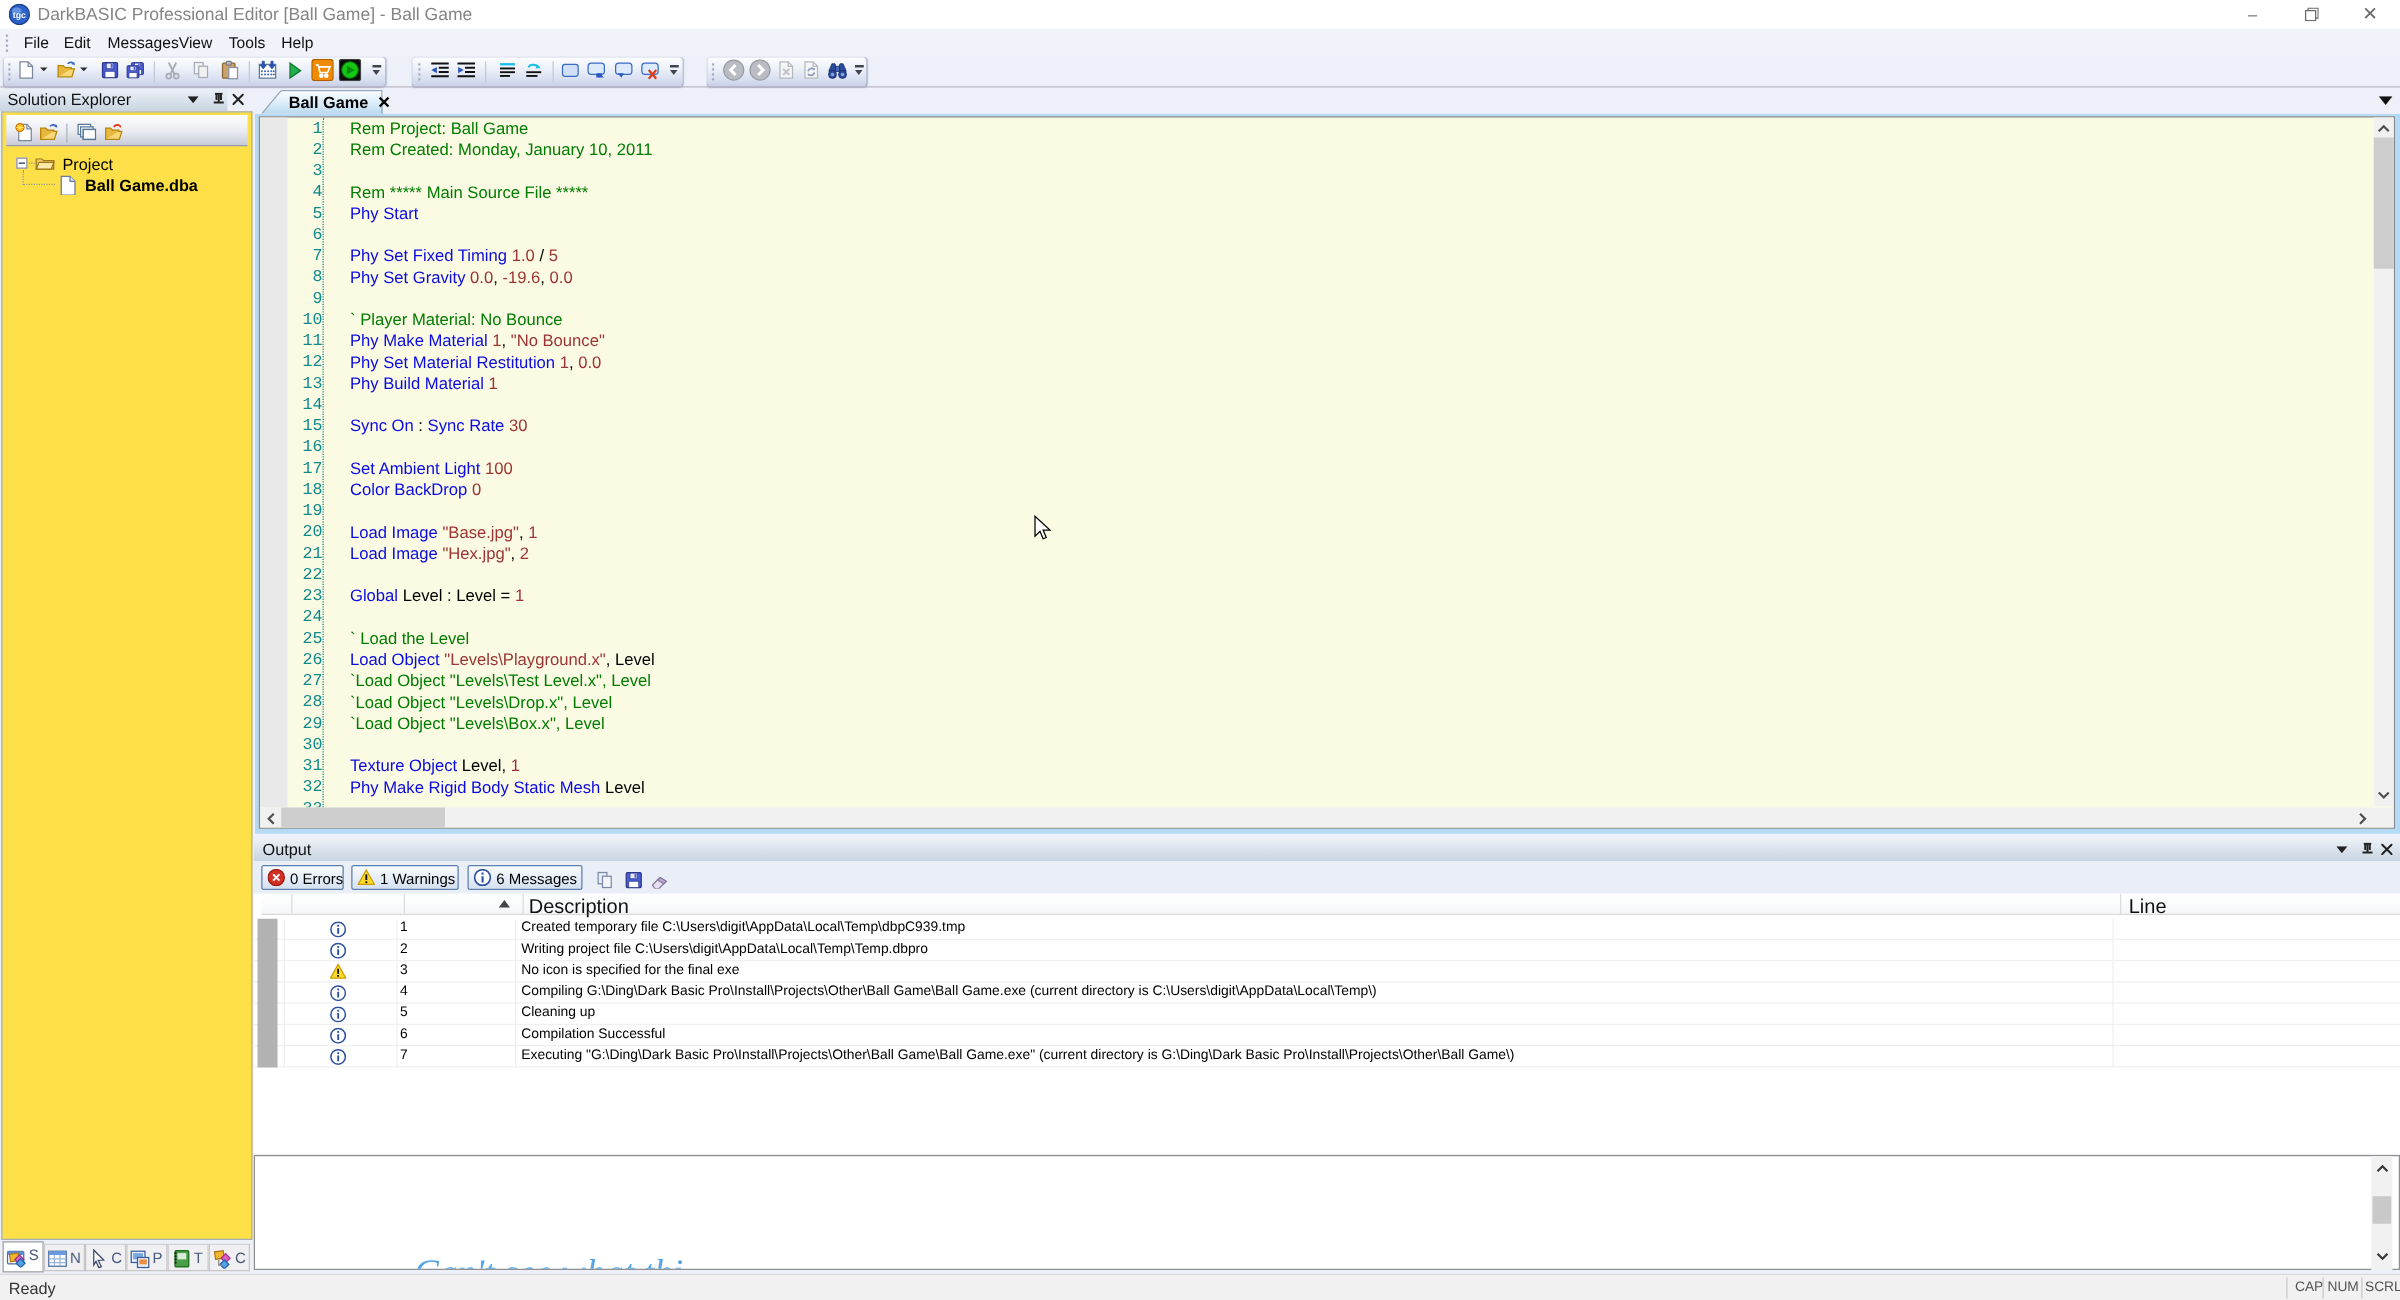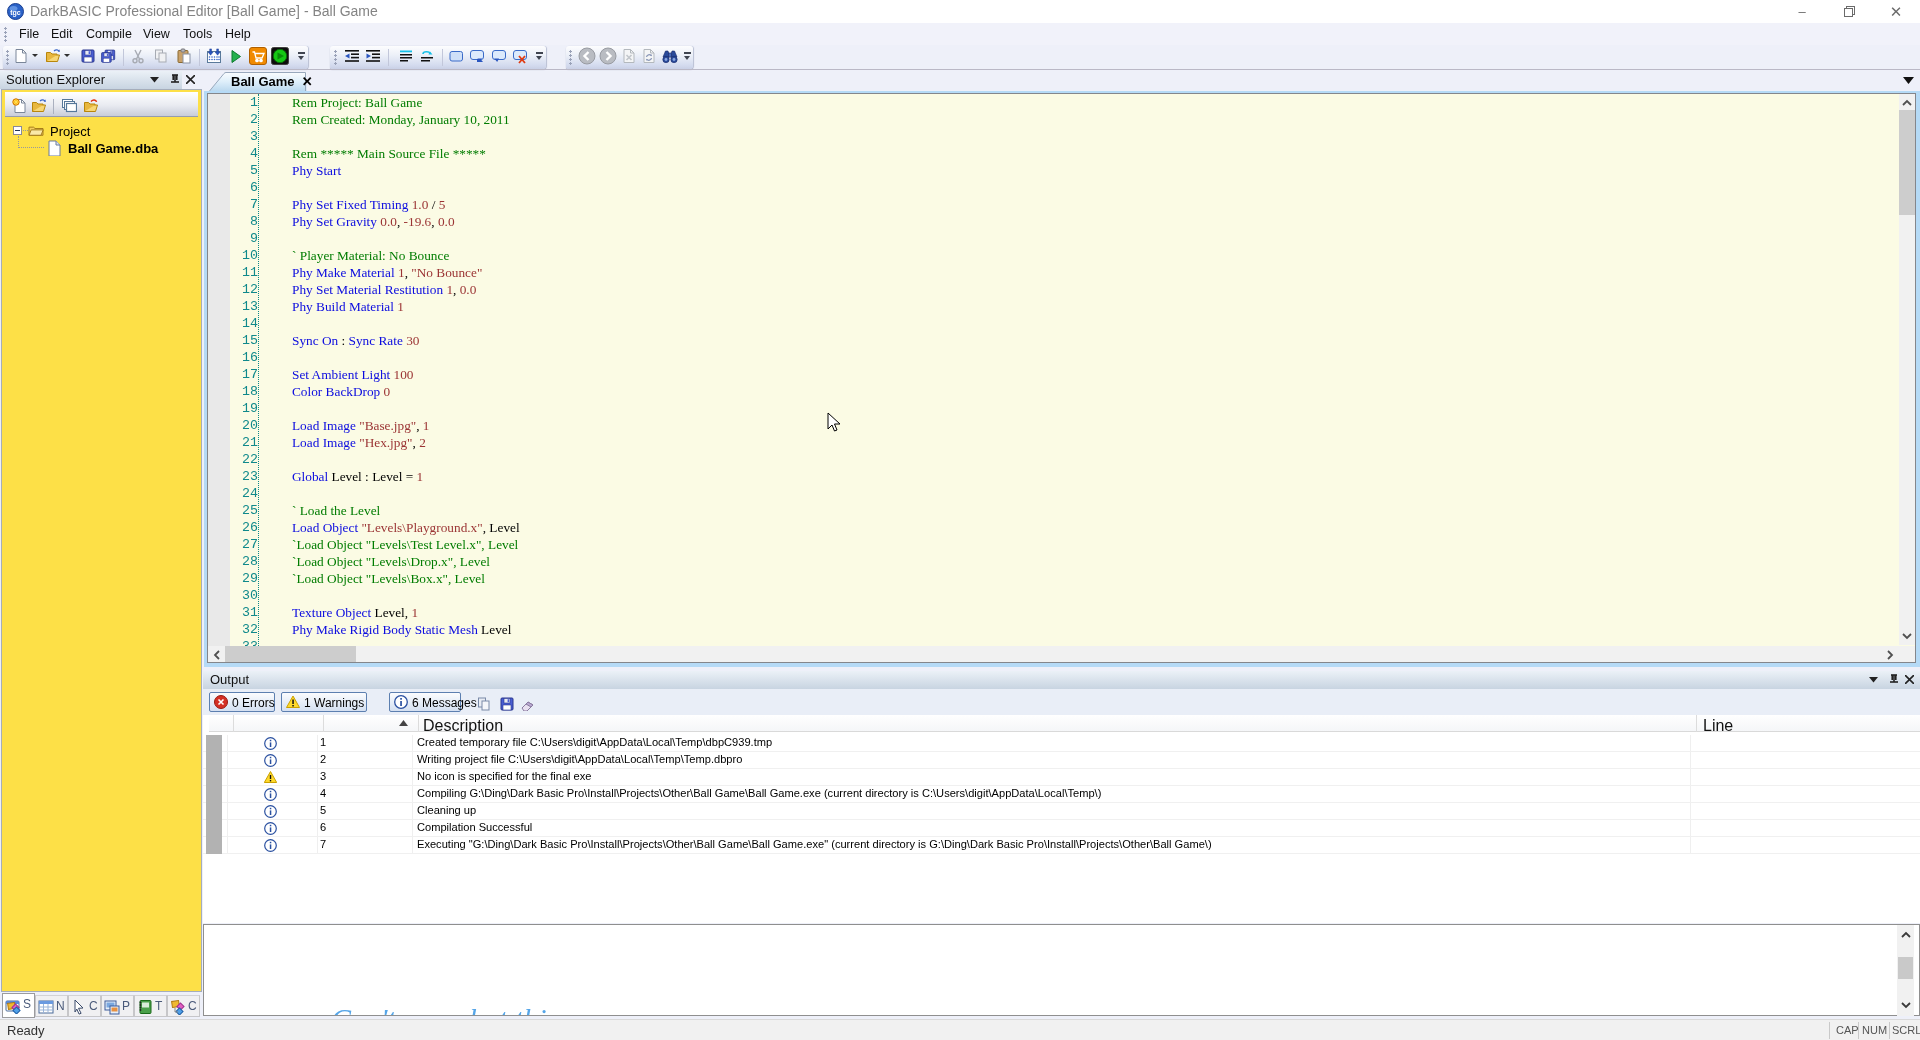--- a/index.html
+++ b/index.html
@@ -32,21 +32,21 @@
 
 #tabrow{position:absolute;left:203px;top:71px;width:1717px;height:20px;background:#eef0f9;z-index:10}
 #tab1{position:absolute;left:209px;top:72px;width:98px;height:19px;z-index:11}
 #tabtxt{position:absolute;left:231px;top:74px;font-size:13px;font-weight:bold;color:#000;z-index:12}
 
 #edframe{position:absolute;left:204px;top:91px;width:1716px;height:576px;background:#b5daf6;z-index:9}
 #edinner{position:absolute;left:3px;top:2px;width:1709px;height:570px;border:1px solid #84868b;background:#fbfbe4}
 #gutter{position:absolute;left:0;top:0;width:22px;height:552px;background:#e9e9e9}
 #lnums{position:absolute;left:22px;top:0;width:28px;height:552px;overflow:hidden;font-family:"Liberation Mono",monospace;font-size:13.3px;line-height:17px;color:#0f898b;text-align:right}
 #dotline{position:absolute;left:50px;top:0;width:1px;height:552px;border-left:1px dotted #0f898b}
-#code{position:absolute;left:84px;top:0;width:1600px;height:552px;overflow:hidden;font-family:Liberation Serif, serif;font-size:13.3px;line-height:17px;color:#000;white-space:pre}
+#code{position:absolute;left:72px;top:0;width:1600px;height:552px;overflow:hidden;font-family:Liberation Sans, sans-serif;font-size:13.3px;line-height:17px;color:#000;white-space:pre}
 .kw{color:#0b0bdf}.cm{color:#007c00}.nm{color:#9b3434}.st{color:#9b3434}
 
 .sbtrack{position:absolute;background:#f1f1f1}
 .sbthumb{position:absolute;background:#cdcdcd}
 
 #outhead{position:absolute;left:203px;top:671px;width:1717px;height:18px;background:linear-gradient(#ebf1f7,#c8d4e1);font-size:13px;color:#111;line-height:18px;z-index:5}
 #outbar{position:absolute;left:203px;top:689px;width:1717px;height:26px;background:#e9eef7;z-index:5}
 .obtn{position:absolute;top:3px;height:20px;white-space:nowrap;border:1px solid #5c7fb0;border-radius:2px;background:linear-gradient(#fbfcfe,#e7eef8 50%,#d4e0f1);font-size:12px;color:#000;line-height:18px}
 #outtbl{position:absolute;left:203px;top:715px;width:1717px;height:208px;background:#fff;z-index:5}
 #thead{position:absolute;left:6px;top:0;width:1717px;height:17px;background:linear-gradient(#ffffff,#f5f6f8);border-bottom:1px solid #d9d9d9;font-size:16px;color:#111}
@@ -73,21 +73,21 @@
         <rect x="2.5" y="0.5" width="8" height="8" fill="none" stroke="#6b6b6b"></rect>
         <rect x="0.5" y="2.5" width="8" height="8" fill="#fff" stroke="#6b6b6b"></rect>
       </svg></div>
   <div class="capbtn" style="left:1873px;font-size:15px">✕</div>
 </div>
 
 <div id="menubar">
   <div class="grip" style="left:4px;top:4px"></div>
   <div class="mitem" style="left:19px">File</div>
   <div class="mitem" style="left:51px">Edit</div>
-  <div class="mitem" style="left:86px">Compile</div>
+  <div class="mitem" style="left:86px">Messages</div>
   <div class="mitem" style="left:143px">View</div>
   <div class="mitem" style="left:183px">Tools</div>
   <div class="mitem" style="left:225px">Help</div>
 </div>
 
 <div id="toolrow">
   <div class="raft" style="left:3px;width:305px"></div>
   <div class="raft" style="left:330px;width:216px"></div>
   <div class="raft" style="left:566px;width:127px"></div>
   <div id="tb-icons">
@@ -484,21 +484,21 @@
 <span style="position:absolute;left:22px;top:1px">0 Errors</span>
     </div>
 <div class="obtn" style="left:78px;width:86px">
 <svg class="abs" style="left:4px;top:2px" width="14" height="14" viewBox="0 0 14 14">
         <path d="M7 1L13.5 12.5H.5z" fill="#ffd92a" stroke="#caa000"></path>
         <rect x="6.3" y="4.5" width="1.5" height="4.5" fill="#111"></rect>
         <rect x="6.3" y="10" width="1.5" height="1.5" fill="#111"></rect>
       </svg>
 <span style="position:absolute;left:22px;top:1px">1 Warnings</span>
     </div>
-<div class="obtn" style="left:186px;width:72px">
+<div class="obtn" style="left:171px;width:92px">
 <svg class="abs" style="left:4px;top:2px" width="14" height="14" viewBox="0 0 14 14">
         <circle cx="7" cy="7" r="6.3" fill="#fff" stroke="#2a50a0" stroke-width="1.3"></circle>
         <rect x="6.2" y="3" width="1.7" height="1.7" fill="#2a50a0"></rect>
         <rect x="6.2" y="6" width="1.7" height="5" fill="#2a50a0"></rect>
       </svg>
 <span style="position:absolute;left:22px;top:1px">6 Messages</span>
     </div>
 <svg class="abs" style="left:273px;top:7px" width="16" height="16" viewBox="0 0 16 16">
       <rect x="2.5" y="2" width="7" height="9" fill="#e8ecf4" stroke="#7a8aa8"></rect>
       <rect x="6" y="5" width="7" height="9" fill="#f4f6fa" stroke="#7a8aa8"></rect>

